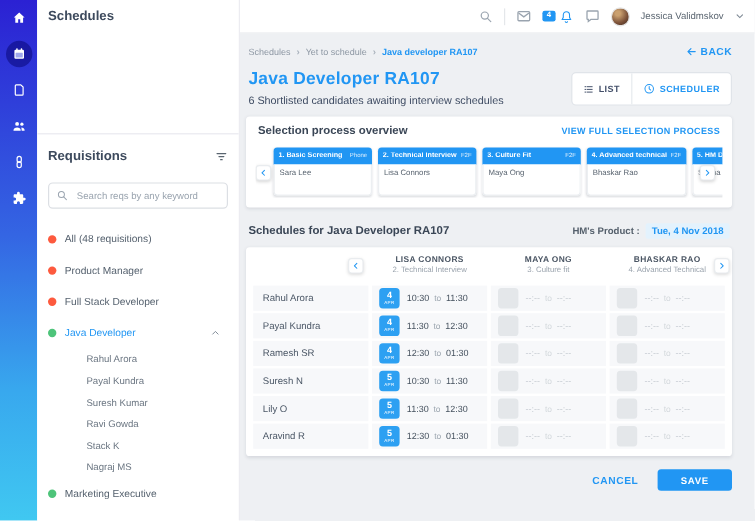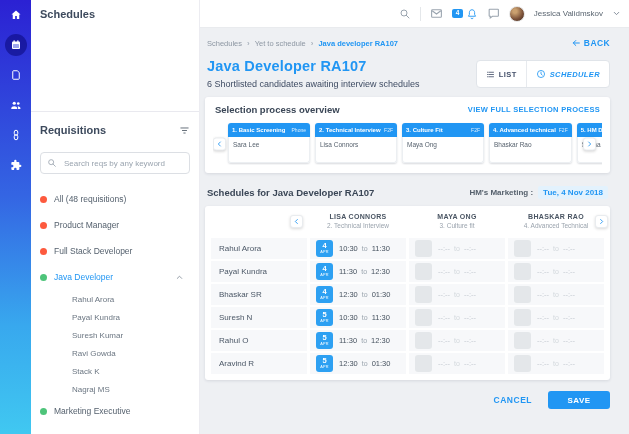--- a/index.html
+++ b/index.html
@@ -53,21 +53,21 @@
   .crumb.current{color:#2196f3;font-weight:bold;}
   .sep{color:#aab3bd;font-size:8px;font-weight:bold;}
   .back{display:flex;align-items:center;gap:3px;color:#2196f3;font-weight:bold;font-size:8.5px;letter-spacing:.4px;}
 
   .title-row{display:flex;justify-content:space-between;align-items:flex-start;margin-top:10px;padding-left:2px;}
   .page-title{font-size:14.5px;font-weight:bold;color:#2196f3;letter-spacing:.2px;}
   .page-sub{font-size:9px;color:#3f4c63;margin-top:5px;}
   .segmented{display:flex;align-items:center;background:#fff;border:1px solid #e0e4e9;border-radius:4px;height:28px;margin-top:2px;overflow:hidden;}
   .seg-btn{display:flex;align-items:center;gap:4px;padding:0 9px;height:100%;font-size:7.5px;font-weight:bold;letter-spacing:.4px;color:#44506a;}
   .seg-btn + .seg-btn{border-left:1px solid #e7eaee;}
-  .seg-btn.active{color:#2196f3;font-style:italic;}
+  .seg-btn.active{color:#2196f3;}
 
   .panel{background:#fff;border-radius:3px;box-shadow:0 1px 3px rgba(40,50,70,.12);}
   .process-panel{margin-top:8px;padding:7px 8px 8px;}
   .panel-head{display:flex;justify-content:space-between;align-items:center;padding:0 2px;}
   .panel-title{font-size:9.5px;font-weight:bold;color:#3a4656;}
   .view-link{font-size:7.5px;font-weight:bold;color:#2196f3;letter-spacing:.3px;}
   .carousel{position:relative;margin-top:7px;display:flex;gap:5px;overflow:hidden;padding:1px 0 2px 15px;}
   .stage-card{flex:0 0 82px;border-radius:3px;box-shadow:0 1px 2px rgba(40,50,70,.18);}
   .stage-head{background:#2196f3;height:14px;border-radius:3px 3px 0 0;display:flex;align-items:center;justify-content:space-between;padding:0 4px;color:#fff;}
   .stage-title{font-size:6px;font-weight:bold;white-space:nowrap;overflow:hidden;}
@@ -364,21 +364,21 @@
             <svg viewBox="0 0 24 24">
                 <path d="M9 5l7 7-7 7" fill="none" stroke="#2196f3" stroke-width="3" stroke-linecap="round" stroke-linejoin="round"></path>
               </svg>
           </button>
         </div>
       </section>
 
       <div class="sched-row">
         <div class="panel-title">Schedules for Java Developer RA107</div>
         <div class="deadline">
-          <span>HM's Marketing :</span>
+          <span>HM's Product :</span>
           <span class="deadline-chip">Tue, 4 Nov 2018</span>
         </div>
       </div>
 
       <section class="panel table-panel">
         <div class="t-grid t-head">
           <div class="t-head-first">
             <button class="t-chev">
               <svg viewBox="0 0 24 24">
                   <path d="M15 5l-7 7 7 7" fill="none" stroke="#2196f3" stroke-width="3" stroke-linecap="round" stroke-linejoin="round"></path>
@@ -461,21 +461,21 @@
       <span class="dbadge"></span>
       <span class="time">
                   <span class="t1">--:--</span>
                   <em>to</em>
                   <span class="t2">--:--</span>
                 </span>
     </div>
   </div>
             <div class="t-grid t-row">
     <div class="cell name-cell">
-      <span>Bhaskar SR</span>
+      <span>Ramesh SR</span>
     </div>
     <div class="cell slot">
       <span class="dbadge">
                   <b>4</b>
                   <i>APR</i>
                 </span>
       <span class="time">
                   <span>12:30</span>
                   <em>to</em>
                   <span>01:30</span>
@@ -525,21 +525,21 @@
       <span class="dbadge"></span>
       <span class="time">
                   <span class="t1">--:--</span>
                   <em>to</em>
                   <span class="t2">--:--</span>
                 </span>
     </div>
   </div>
             <div class="t-grid t-row">
     <div class="cell name-cell">
-      <span>Rahul O</span>
+      <span>Lily O</span>
     </div>
     <div class="cell slot">
       <span class="dbadge">
                   <b>5</b>
                   <i>APR</i>
                 </span>
       <span class="time">
                   <span>11:30</span>
                   <em>to</em>
                   <span>12:30</span>

